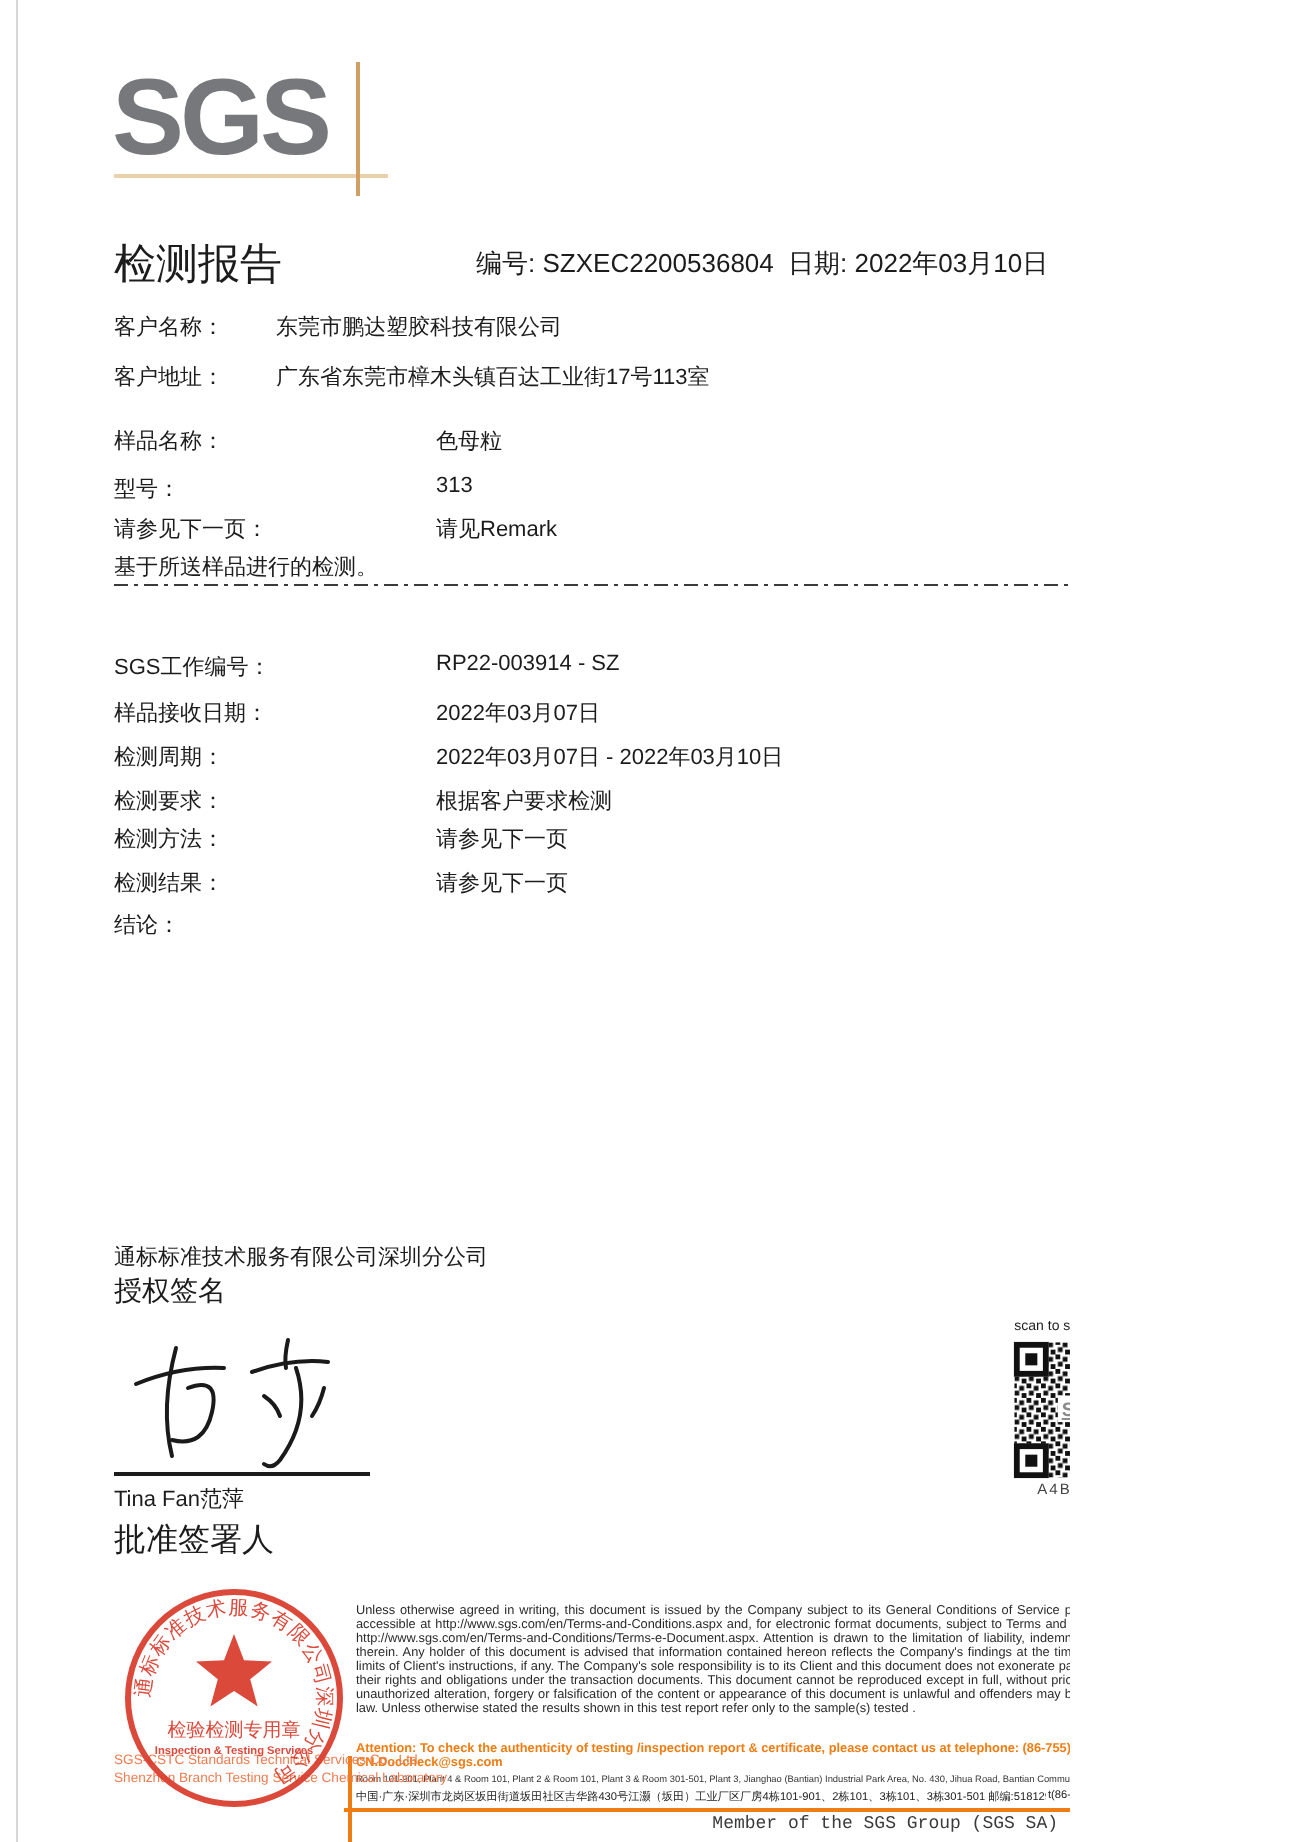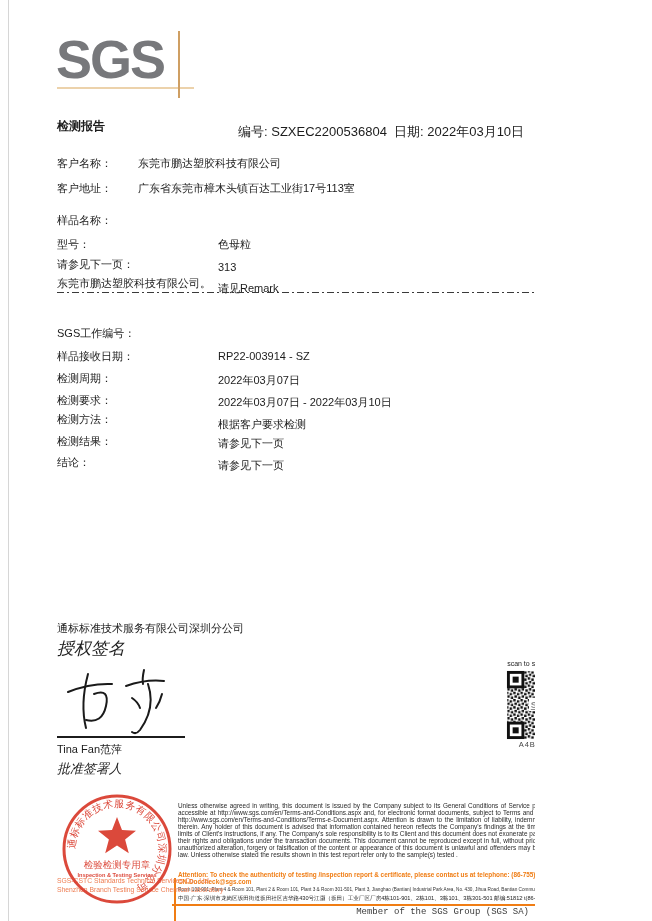--- a/index.html
+++ b/index.html
@@ -7,44 +7,44 @@
   body { font-family:"Liberation Sans","DejaVu Sans",sans-serif; color:#1c1c1c; }
   .page { position:relative; width:535px; height:921px; background:#fff; overflow:hidden; }
   .page-edge { position:absolute; left:8px; top:0; width:1px; height:921px; background:#d6d6d6; }
 
   
   .logo { position:absolute; left:56px; top:32px; font-size:54px; font-weight:800;
           color:#77787b; letter-spacing:-2px; line-height:1; }
   .logo-hline { position:absolute; left:57px; top:87px; width:137px; height:2px; background:#ecd2ab; }
   .logo-vline { position:absolute; left:178px; top:31px; width:2px; height:67px; background:#cf9f63; }
 
-  .report-title { position:absolute; left:57px; top:118px; font-size:12px; font-weight:700; }
+  .report-title { position:absolute; left:57px; top:118px; font-size:21px; font-weight:400; }
   .tb-item { position:absolute; top:123px; font-size:13px; white-space:nowrap; }
   .tb-number { left:238px; } .tb-date { left:394px; } .tb-page { left:553px; }
 
   .row { position:absolute; font-size:11px; white-space:nowrap; }
   .row .lab { position:absolute; left:0; }
   .lab, .val { display:inline-block; }
   .client-row .val { position:absolute; left:81px; }
-  .wide-row .val { position:absolute; left:161px;margin-top:24px; }
+  .wide-row .val { position:absolute; left:161px; }
   .rowbase { left:57px; width:590px; }
 
   .note { position:absolute; left:57px; top:276px; font-size:11px; }
   .dashline { position:absolute; left:57px; top:292px; width:589px; height:1px;
     background:repeating-linear-gradient(90deg,#3a3a3a 0 7px,transparent 7px 10px,#3a3a3a 10px 12px,transparent 12px 15px); }
 
   .conclusion { position:absolute; left:218px; top:450px; width:432px; font-size:10.8px;
                 line-height:21px; white-space:pre-line; }
 
   .sig-company { position:absolute; left:57px; top:621px; font-size:11px; }
-  .sig-auth { position:absolute; left:57px; top:637px; font-size:17px;font-style:italic; }
+  .sig-auth { position:absolute; left:57px; top:637px; font-size:14px; }
   .sig-svg { position:absolute; left:64px; top:664px; }
   .sig-line { position:absolute; left:57px; top:736px; width:128px; height:2px; background:#1c1c1c; }
   .sig-name { position:absolute; left:57px; top:742px; font-size:11px; }
-  .sig-role { position:absolute; left:57px; top:760px; font-size:13px;font-style:italic; }
+  .sig-role { position:absolute; left:57px; top:760px; font-size:16px; }
 
   .qr-caption { position:absolute; left:505px; top:660px; width:72px; font-size:7px; text-align:center; white-space:nowrap; }
   .qr-svg { position:absolute; left:505px; top:670px; }
   .qr-code { position:absolute; left:505px; top:740px; width:72px; font-size:7.5px; color:#444; text-align:center; letter-spacing:1px; }
 
   .stamp { position:absolute; left:60px; top:792px; z-index:3; }
 
   .foot-co1 { position:absolute; left:57px; top:877px; font-size:6.8px; color:#ee7d52; z-index:2; white-space:nowrap; }
   .foot-co2 { position:absolute; left:57px; top:886px; font-size:6.8px; color:#ee7d52; z-index:2; white-space:nowrap; }
 
@@ -99,21 +99,21 @@
     <span class="val">色母粒</span>
   </div>
   <div class="row wide-row rowbase" style="top:237px">
     <span class="lab">型号：</span>
     <span class="val">313</span>
   </div>
   <div class="row wide-row rowbase" style="top:257px">
     <span class="lab">请参见下一页：</span>
     <span class="val">请见Remark</span>
   </div>
-  <div class="note">东莞市鹏达塑胶科技有限公司。</div>
+  <div class="note">基于所送样品进行的检测。</div>
   <div class="dashline"></div>
 
   <div class="row wide-row rowbase" style="top:326px">
     <span class="lab">SGS工作编号：</span>
     <span class="val">RP22-003914 - SZ</span>
   </div>
   <div class="row wide-row rowbase" style="top:349px">
     <span class="lab">样品接收日期：</span>
     <span class="val">2022年03月07日</span>
   </div>

